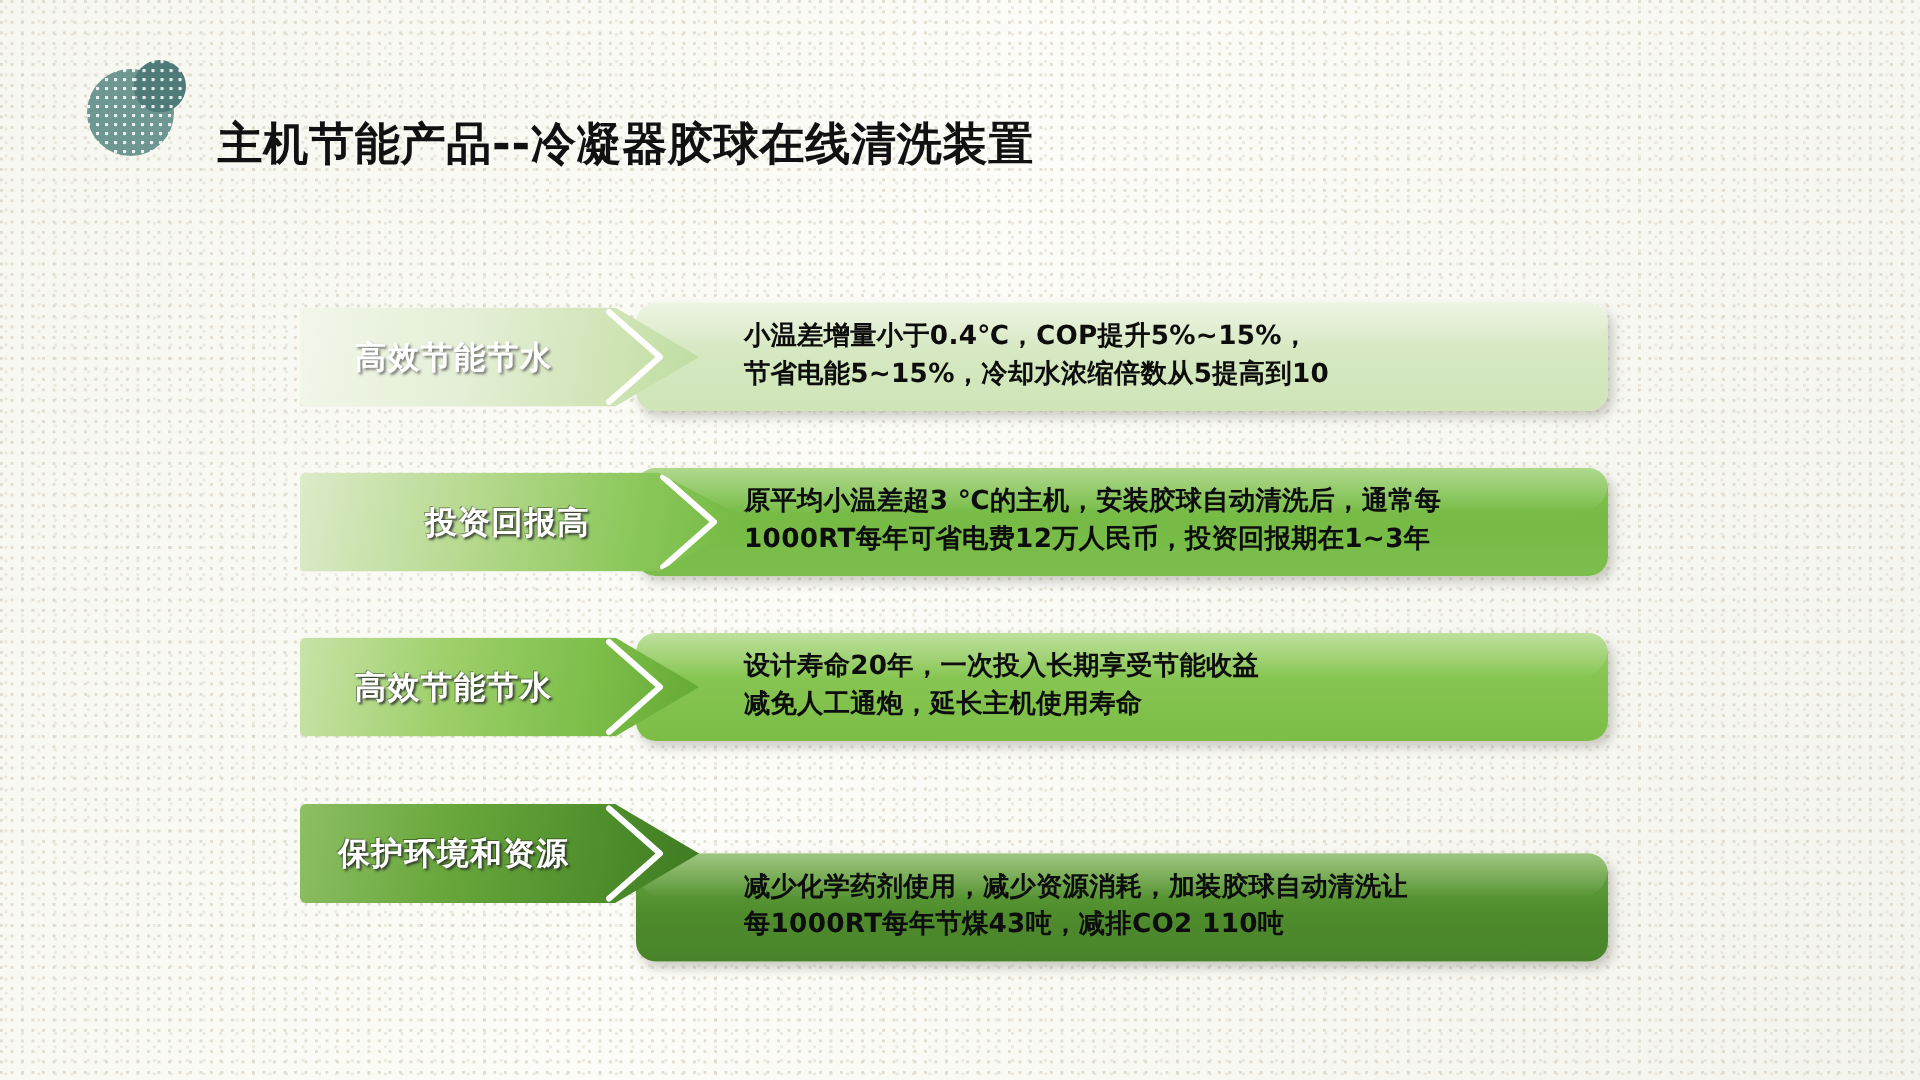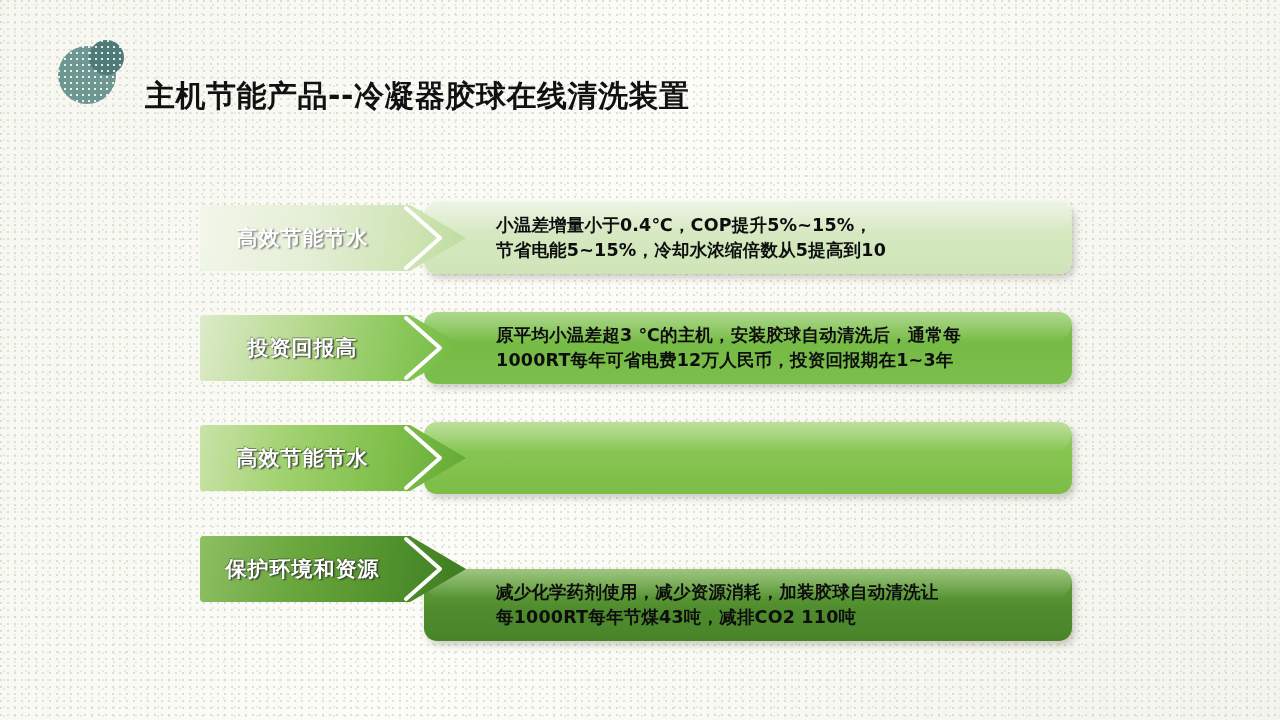--- a/index.html
+++ b/index.html
@@ -95,21 +95,21 @@
   
   .row-0 .arrow-text{
     text-shadow:1.4px 1.4px 1.8px rgba(90,90,90,.80);
   }
 
   
   .row-0 .bar{background:linear-gradient(to bottom,#e3eed4 0%,#d5e8c0 48%,#cfe5b8 100%);}
   .row-0 .arrow{background:linear-gradient(100deg,#f2f7ea 0%,#e4efd6 42%,#cfe4b4 78%,#bedca0 100%);align-items:center;}
 
   .row-1 .bar{background:linear-gradient(to bottom,#86c554 0%,#76bb45 45%,#7cbe4d 100%);}
-  .row-1 .arrow{background:linear-gradient(100deg,#dcebc9 0%,#b6d98e 38%,#8cc85c 72%,#70b83f 100%);}
+  .row-1 .arrow{background:linear-gradient(100deg,#dcebc9 0%,#b6d98e 38%,#8cc85c 72%,#70b83f 100%);padding-left:36px;}
 
   .row-2 .bar{background:linear-gradient(to bottom,#9cd06a 0%,#86c551 42%,#7bbd46 100%);}
   .row-2 .arrow{background:linear-gradient(100deg,#c9e3a8 0%,#9ed06b 36%,#7dbe49 72%,#63a934 100%);}
 
   .row-3 .bar{background:linear-gradient(to bottom,#6ba840 0%,#4f8c2d 55%,#49842a 100%);margin-top:36px;}
   .row-3 .arrow{background:linear-gradient(100deg,#8dbf63 0%,#6aa73e 36%,#50902c 72%,#3e7a22 100%);}
 </style>
 </head>
 <body>
 
@@ -147,20 +147,22 @@
       <div class="arrow-text">投资回报高</div>
       <svg class="chev" viewBox="0 0 64 66" preserveAspectRatio="none">
         <polyline points="6,3 40,33 6,63" fill="none" stroke="#ffffff" stroke-width="4" stroke-linejoin="round" stroke-linecap="round"></polyline>
       </svg>
     </div>
   </div>
 
   <div class="row row-2">
     <div class="bar">
       <div class="gloss"></div>
+      <div class="bar-text">设计寿命20年，一次投入长期享受节能收益
+减免人工通炮，延长主机使用寿命</div>
     </div>
     <div class="arrow">
       <div class="arrow-text">高效节能节水</div>
       <svg class="chev" viewBox="0 0 64 66" preserveAspectRatio="none">
         <polyline points="6,3 40,33 6,63" fill="none" stroke="#ffffff" stroke-width="4" stroke-linejoin="round" stroke-linecap="round"></polyline>
       </svg>
     </div>
   </div>
 
   <div class="row row-3">

